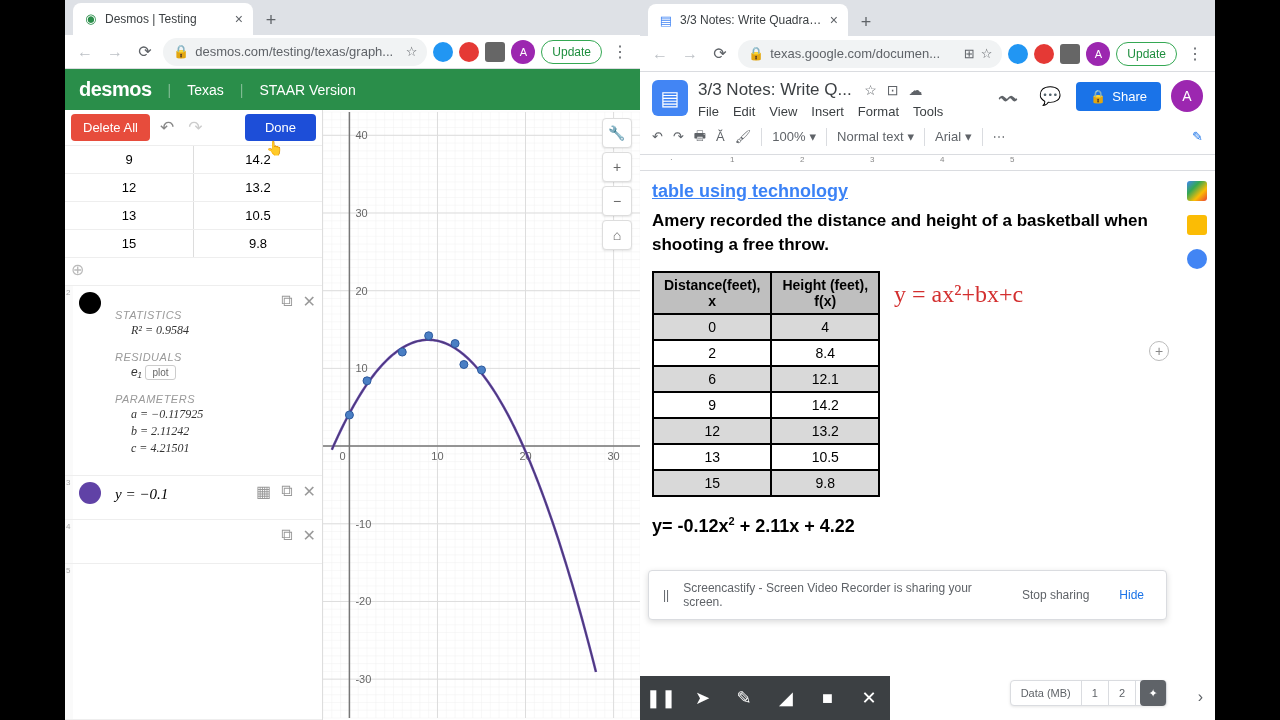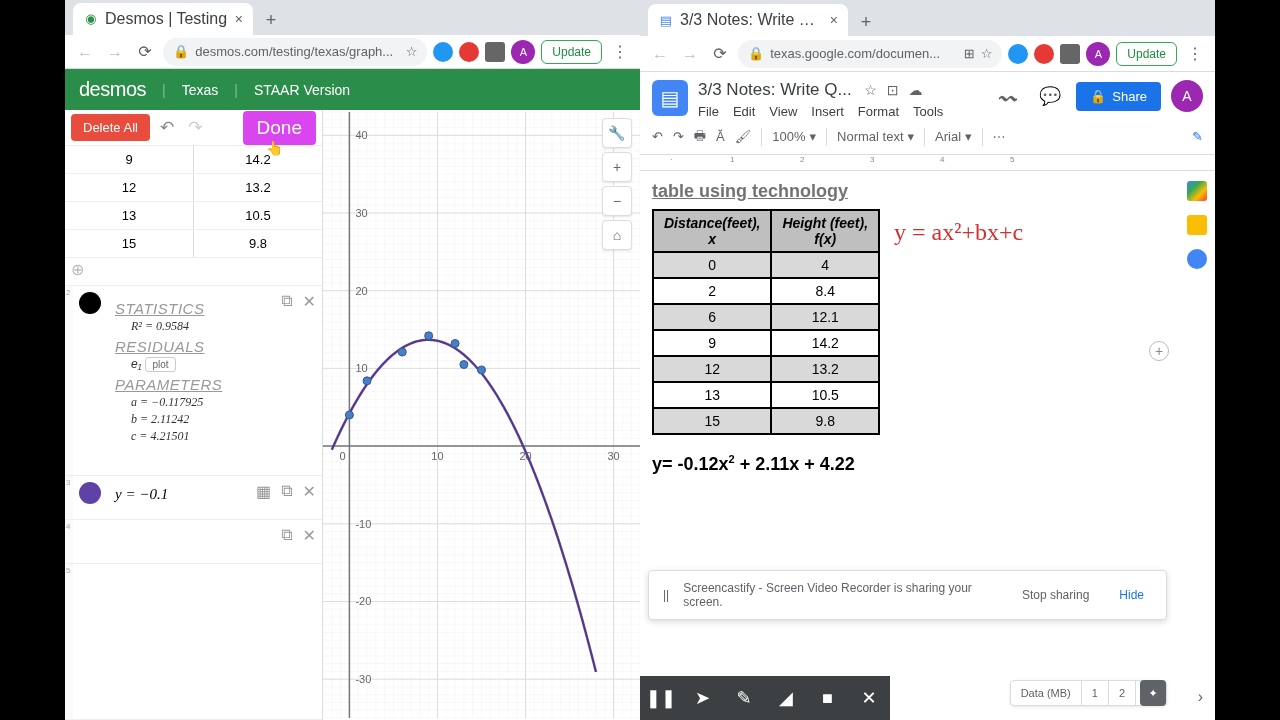--- a/index.html
+++ b/index.html
@@ -6,61 +6,61 @@
 body { width: 1280px; height: 720px; background: #000; display: flex; overflow: hidden; }
 .black-bar { width: 65px; background: #000; flex-shrink: 0; }
 .left-window, .right-window { background: #fff; display: flex; flex-direction: column; }
 .left-window { width: 575px; }
 .right-window { width: 575px; }
 
 
 .tab-bar { height: 36px; background: #dee1e6; display: flex; align-items: flex-end; padding: 0 8px; gap: 4px; }
 .tab { background: #fff; border-radius: 8px 8px 0 0; height: 32px; display: flex; align-items: center; padding: 0 10px; font-size: 12px; gap: 6px; max-width: 200px; min-width: 180px; }
 .tab-icon { width: 16px; height: 16px; display: flex; align-items: center; justify-content: center; flex-shrink: 0; font-size: 13px; }
-.tab-title { overflow: hidden; text-overflow: ellipsis; white-space: nowrap; flex: 1; font-size: 16px; color: #3c4043; }
+.tab-title { overflow: hidden; text-overflow: ellipsis; white-space: nowrap; flex: 1; font-size: 12px; color: #3c4043; }
 .tab-close { font-size: 14px; color: #5f6368; cursor: pointer; }
 .tab-add { width: 28px; height: 28px; display: flex; align-items: center; justify-content: center; color: #5f6368; font-size: 18px; cursor: pointer; }
 
 
 .addr-bar { height: 36px; background: #fff; border-bottom: 1px solid #dadce0; display: flex; align-items: center; padding: 0 8px; gap: 6px; }
 .nav-icon { width: 24px; height: 24px; display: flex; align-items: center; justify-content: center; color: #5f6368; font-size: 16px; cursor: pointer; border-radius: 50%; }
 .nav-icon.disabled { color: #bdc1c6; }
 .url-box { flex: 1; background: #f1f3f4; border-radius: 14px; height: 28px; display: flex; align-items: center; padding: 0 10px; font-size: 13px; color: #5f6368; gap: 6px; overflow: hidden; }
 .url-text { overflow: hidden; text-overflow: ellipsis; white-space: nowrap; }
 .ext-icon { width: 20px; height: 20px; border-radius: 50%; flex-shrink: 0; }
-.update-btn { border: 1px solid #34a853; color: #1e8e3e; border-radius: 6px; padding: 4px 10px; font-size: 12px; cursor: pointer; }
+.update-btn { border: 1px solid #34a853; color: #1e8e3e; border-radius: 12px; padding: 4px 10px; font-size: 12px; cursor: pointer; }
 
 
 .desmos-header { height: 42px; background: #2a8e4a; display: flex; align-items: center; padding: 0 14px; color: #fff; gap: 16px; font-size: 14px; }
-.desmos-logo { font-size: 20px; font-weight: 400; letter-spacing: -0.5px; }
+.desmos-logo { font-size: 20px; font-weight: 700; letter-spacing: -0.5px; }
 .desmos-div { color: rgba(255,255,255,0.4); }
 
 
 .desmos-body { flex: 1; display: flex; position: relative; }
 .expr-panel { width: 258px; border-right: 1px solid #ddd; background: #fff; display: flex; flex-direction: column; overflow: hidden; }
 .expr-toolbar { height: 36px; display: flex; align-items: center; padding: 0 6px; gap: 6px; border-bottom: 1px solid #eee; }
 .btn-delete { background: #e74c3c; color: #fff; border: none; padding: 6px 12px; border-radius: 4px; font-size: 13px; cursor: pointer; }
-.btn-done { background: #d946ef; color: #fff; border: none; padding: 6px 14px; border-radius: 4px; font-size: 19px; cursor: pointer; }
+.btn-done { background: #1d4ed8; color: #fff; border: none; padding: 6px 20px; border-radius: 4px; font-size: 13px; cursor: pointer; }
 .undo-icon { color: #888; font-size: 17px; padding: 0 4px; cursor:pointer; }
 .undo-icon.disabled { color:#ccc; }
 .cursor-icon { position: absolute; top: 30px; left: 201px; font-size: 14px; z-index: 100; }
 
 .expr-row { display: flex; border-bottom: 1px solid #eee; position: relative; min-height: 30px; }
 .expr-num { width: 8px; background: #fafafa; font-size: 8px; color: #aaa; padding: 2px 1px; flex-shrink:0; }
 .expr-content { flex: 1; padding: 4px 8px; font-size: 13px; font-family: 'Times New Roman', serif; font-style: italic; }
 
 .data-table { font-size: 13px; }
 .data-table-row { display: flex; border-bottom: 1px solid #eee; }
 .data-cell { flex: 1; padding: 6px 12px; text-align: center; font-family: Arial; font-style: normal; }
 .data-cell:first-child { border-right: 1px solid #ddd; }
 
 .color-dot { width: 22px; height: 22px; border-radius: 50%; margin: 6px; flex-shrink: 0; }
 .expr-actions { position: absolute; right: 6px; top: 6px; display: flex; gap: 10px; color: #999; font-size: 16px; }
 .expr-stats { font-size: 10px; color: #888; padding: 6px 8px; font-family: Arial; }
-.expr-stats-lbl { font-size: 15px; letter-spacing: 0.5px; color: #999; text-transform: uppercase; margin-top: 4px; text-decoration: underline; }
+.expr-stats-lbl { font-size: 11px; letter-spacing: 0.5px; color: #999; text-transform: uppercase; margin-top: 13px; }
 .stat-val { font-family: 'Times New Roman', serif; font-style: italic; font-size: 12px; color: #333; margin: 2px 16px; }
 .plot-btn { display:inline-block; border:1px solid #ccc; border-radius:3px; padding:1px 6px; font-size:10px; font-style:normal; color:#666; margin-left:4px;}
 
 
 .graph-area { flex: 1; position: relative; background: #fff; }
 .graph-svg { width: 100%; height: 100%; }
 .graph-controls { position: absolute; right: 8px; top: 8px; display: flex; flex-direction: column; gap: 4px; }
 .graph-ctrl { width: 30px; height: 30px; background: #fff; border: 1px solid #ddd; border-radius: 4px; display: flex; align-items: center; justify-content: center; font-size: 14px; color: #666; cursor: pointer; box-shadow: 0 1px 2px rgba(0,0,0,0.1); }
 
 
@@ -80,26 +80,26 @@
 .tb-sep { width:1px; height:18px; background:#dadce0; }
 .tb-sel { display:flex; align-items:center; gap:4px; cursor:pointer; }
 .tb-edit-icon { margin-left:auto; color:#1a73e8; }
 
 .gdocs-ruler { height: 16px; border-bottom: 1px solid #dadce0; position: relative; font-size: 8px; color: #888; }
 .gdocs-body { flex: 1; display: flex; position: relative; overflow: hidden; }
 .gdocs-page { flex: 1; padding: 10px 12px; background: #fff; position: relative; }
 .gdocs-side { width: 36px; display: flex; flex-direction: column; align-items: center; gap: 14px; padding-top: 10px; }
 .side-icon { width: 20px; height: 20px; border-radius: 3px; }
 
-.doc-heading { font-weight: bold; font-size: 18px; text-decoration: underline; color: #737373; margin-bottom: 6px; }
+.doc-heading { font-weight: bold; font-size: 18px; text-decoration: underline; color: #3b82f6; margin-bottom: 6px; }
 .doc-text { font-size: 17px; font-weight: bold; line-height: 1.4; margin-bottom: 14px; }
 .doc-content-row { display: flex; align-items: flex-start; gap: 14px; }
 .doc-table { border-collapse: collapse; font-size: 14px; }
 .doc-table th, .doc-table td { border: 2px solid #000; padding: 4px 10px; text-align: center; }
-.doc-table th { background: #bfbfbf; font-weight: bold; font-style: italic; }
+.doc-table th { background: #bfbfbf; font-weight: bold; }
 .doc-table .alt { background: #d9d9d9; }
 .handwriting { color: #d32f2f; font-family: 'Comic Sans MS', cursive; font-size: 24px; margin-top: 10px; }
 .doc-equation { font-size: 18px; font-weight: bold; margin-top: 18px; }
 .doc-equation sup { font-size: 11px; }
 
 .share-banner { position: absolute; bottom: 100px; left: 8px; right: 48px; background: #fff; border: 1px solid #dadce0; border-radius: 4px; padding: 10px 14px; display: flex; align-items: center; gap: 14px; font-size: 12px; color: #5f6368; box-shadow: 0 2px 6px rgba(0,0,0,0.15); }
 .banner-btn { color: #5f6368; cursor: pointer; padding: 4px 8px; border-radius: 4px; }
 .banner-btn.blue { color: #1a73e8; }
 
 .video-toolbar { position: absolute; bottom: 0; left: 0; width: 250px; height: 44px; background: #3c4043; display: flex; align-items: center; justify-content: space-around; color: #fff; font-size: 18px; }
@@ -470,20 +470,21 @@
       <span style="position:absolute;left:90px">1</span>
       <span style="position:absolute;left:160px">2</span>
       <span style="position:absolute;left:230px">3</span>
       <span style="position:absolute;left:300px">4</span>
       <span style="position:absolute;left:370px">5</span>
   </div>
 
   <div class="gdocs-body">
     <div class="gdocs-page">
       <div class="doc-heading" style="overflow:hidden;height:22px">table using technology</div>
+      <div class="doc-text">Amery recorded the distance and height of a basketball when shooting a free throw.</div>
       <div class="doc-content-row">
         <table class="doc-table">
           <tbody>
               <tr>
                 <th><span>Distance(feet),</span><br><span>x</span></th>
                 <th><span>Height (feet),</span><br><span>f(x)</span></th>
               </tr>
           <tr class="alt">
                 <td>0</td>
                 <td>4</td>

